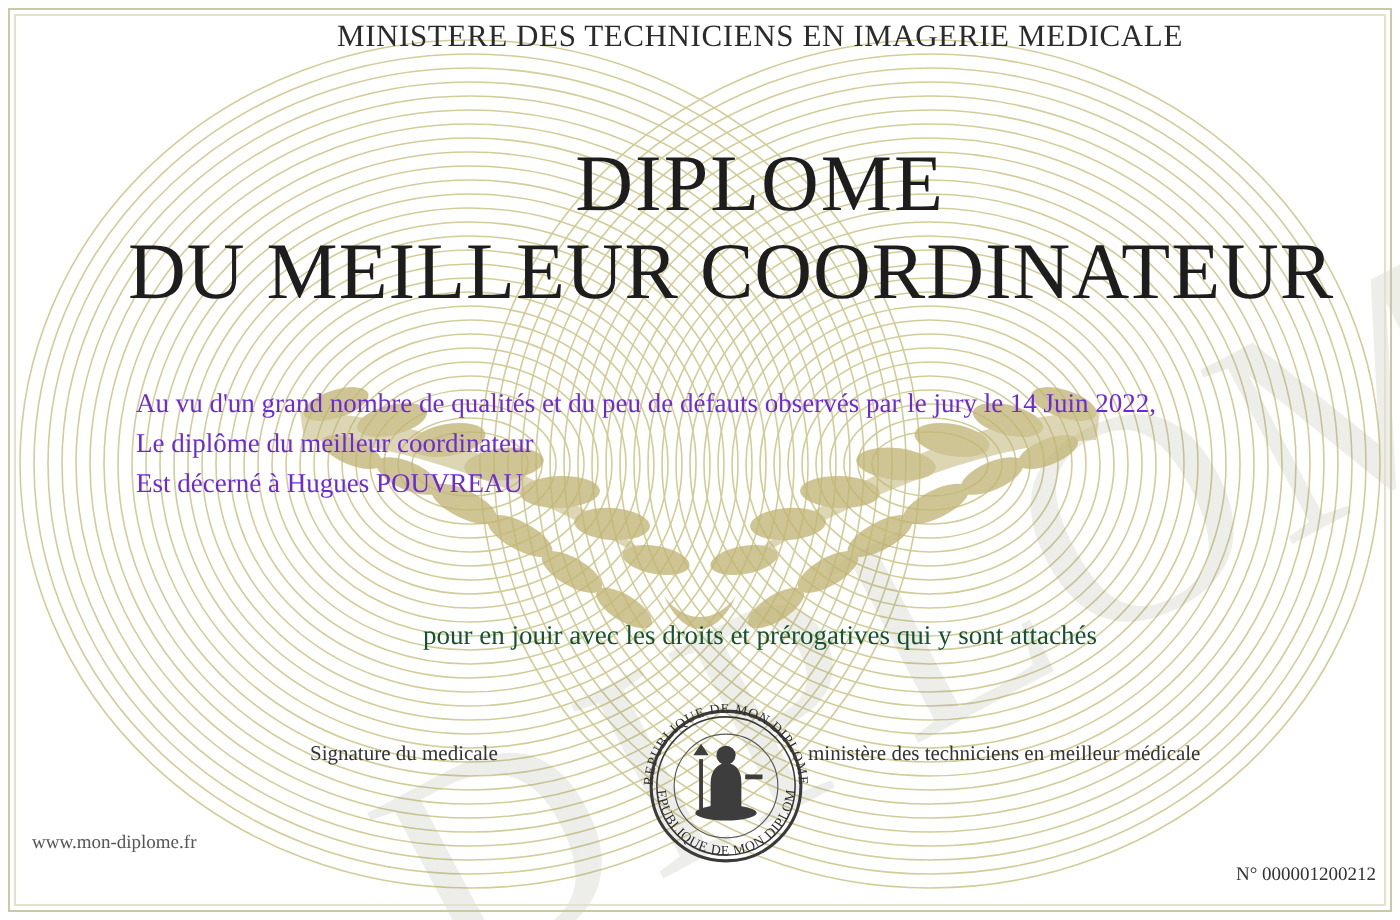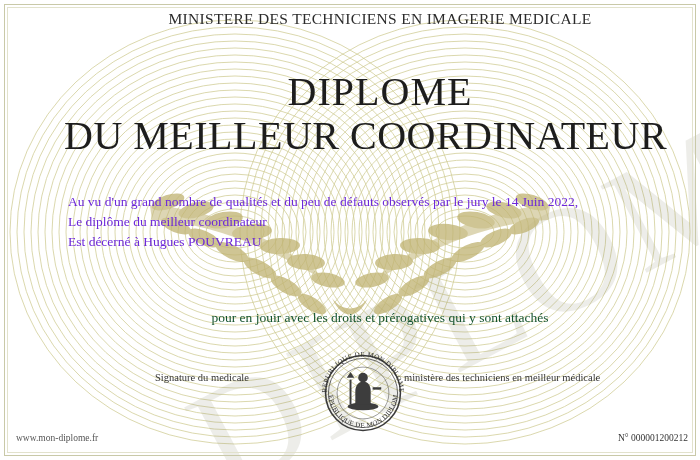--- a/index.html
+++ b/index.html
@@ -154,21 +154,21 @@
     left: 315px;
     top: 345px;
     width: 96px;
     height: 96px;
     z-index: 12;
   }
 
   .footer-left {
     position: absolute;
     left: 16px;
-    top: 433px;
+    top: 417px;
     font-size: 9.5px;
     color: #555;
   }
   .footer-right {
     position: absolute;
     right: 32px;
     top: 433px;
     font-size: 9.5px;
     color: #333;
     text-align: right;

